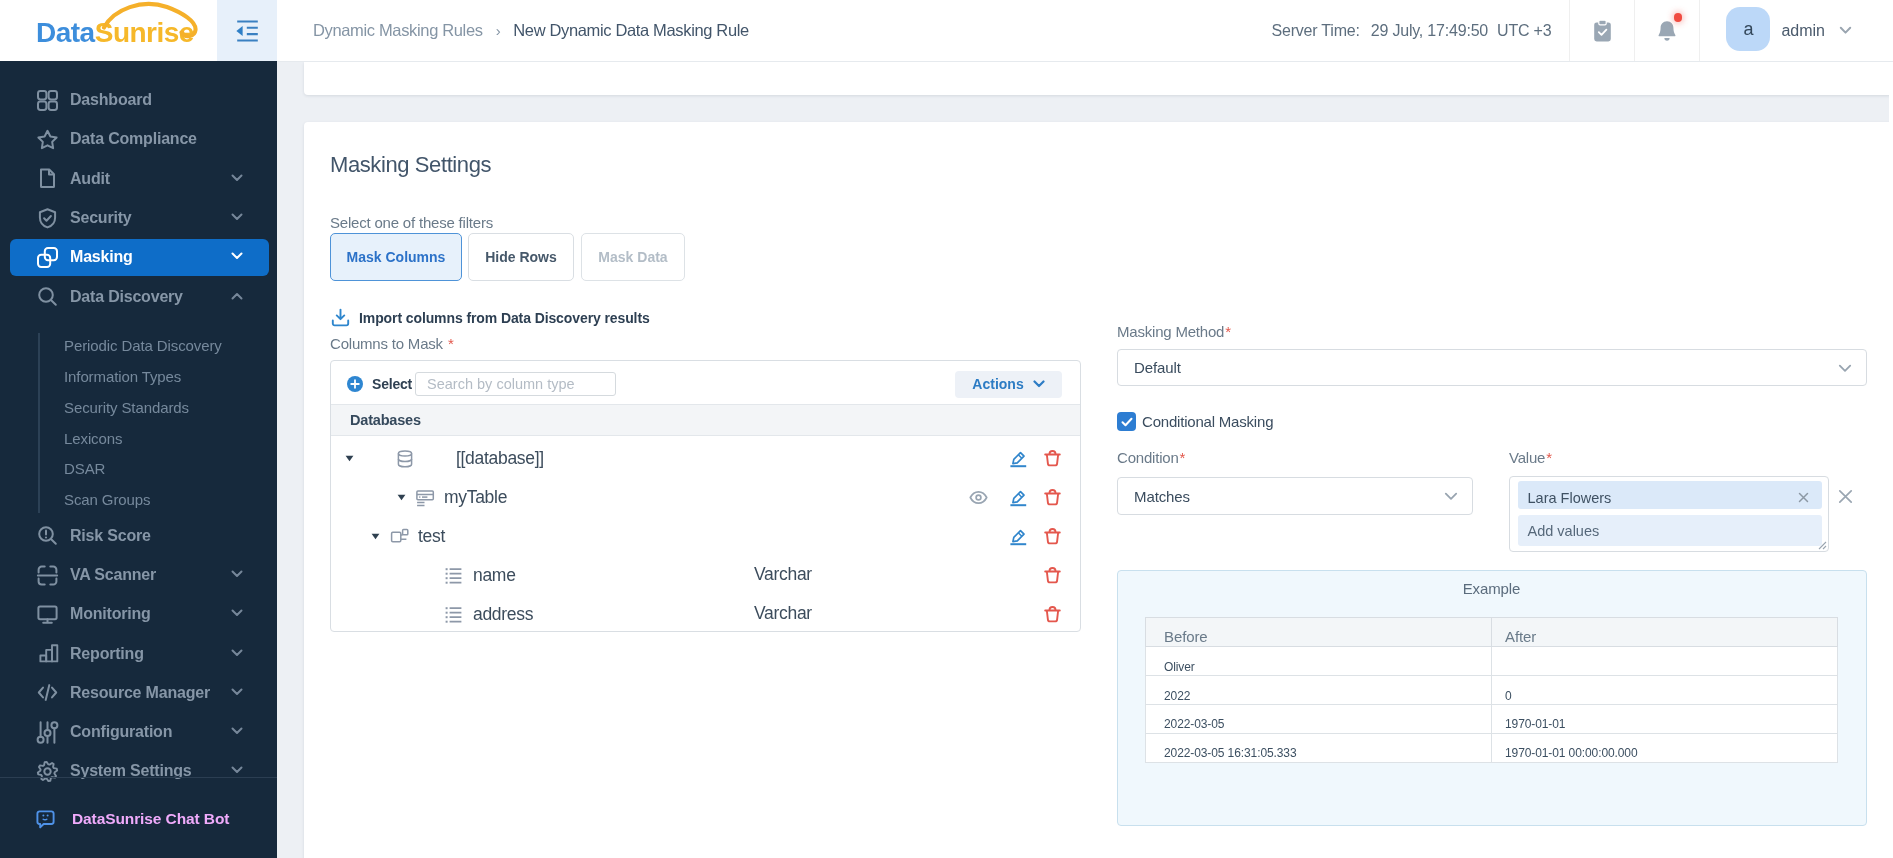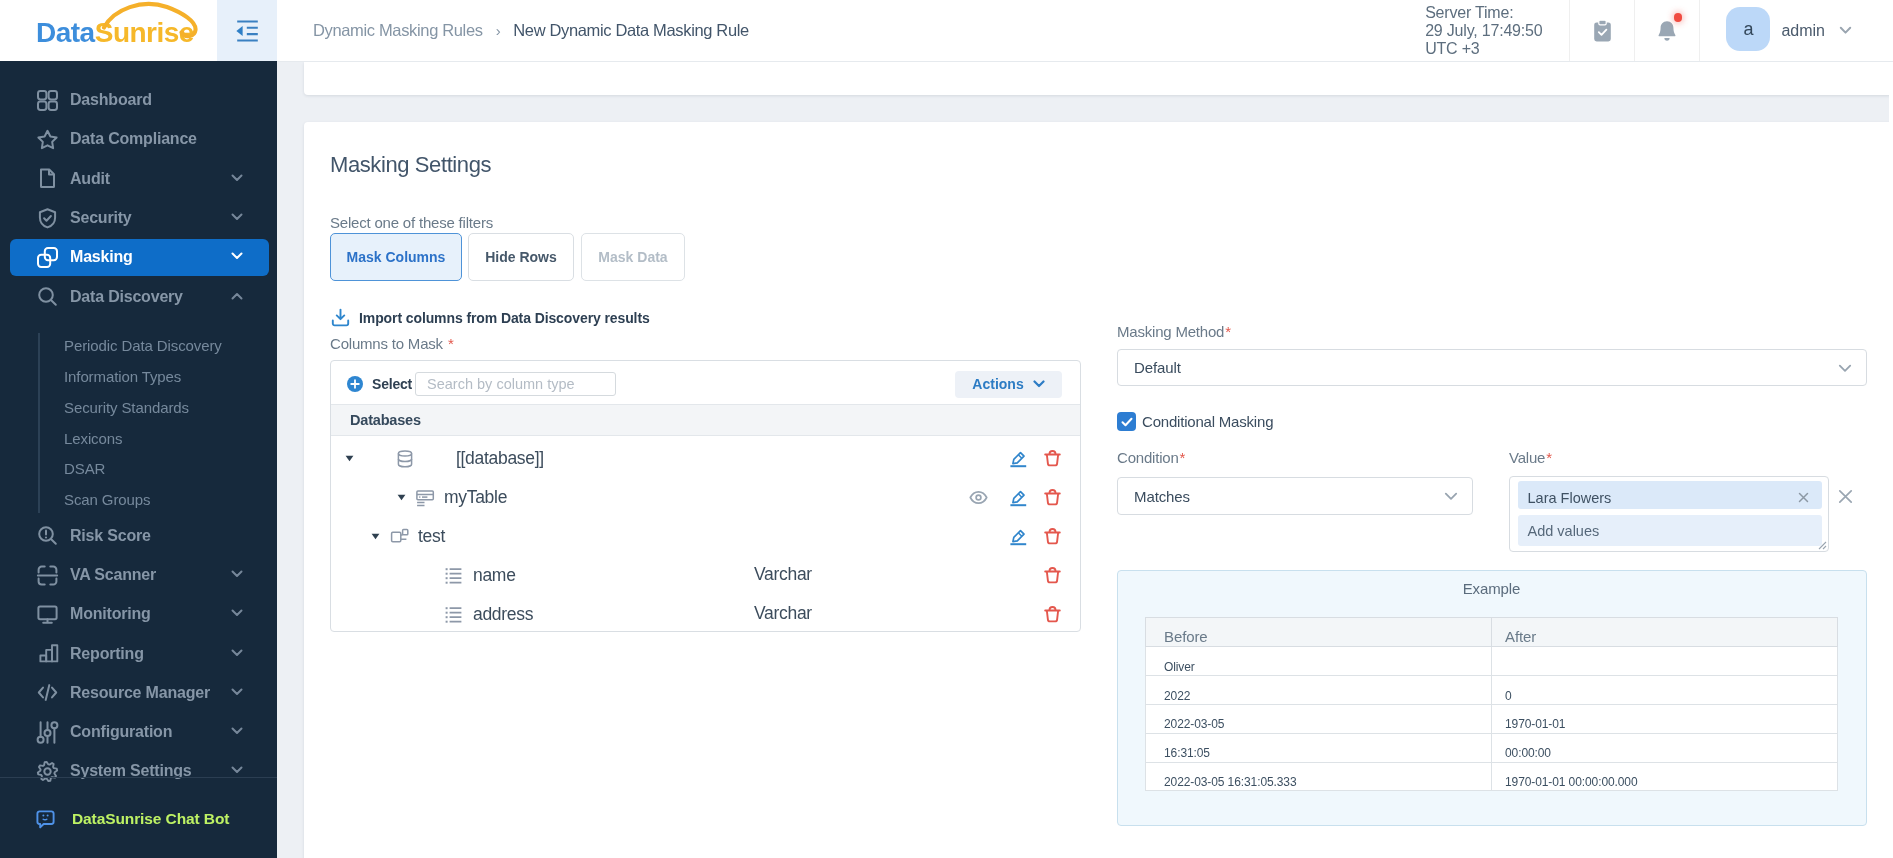--- a/index.html
+++ b/index.html
@@ -20,30 +20,30 @@
   .nav-item .nav-chev { position:absolute; right:34px; top:50%; margin-top:-5px; }
   .nav-item.selected { color:#fff; }
   .nav-item.selected::before { content:""; position:absolute; left:10px; right:8px; top:1px; bottom:1px; background:#0e6dc8; border-radius:6px; z-index:0; }
   .nav-item > * { position:relative; z-index:1; }
   .nav-top { padding-top:19.5px; }
   .sub-list { position:relative; padding:14px 0 1px 0; }
   .sub-list::before { content:""; position:absolute; left:38px; top:17px; bottom:3px; width:2px; background:#2c4156; }
   .sub-item { height:30.8px; display:flex; align-items:center; padding-left:64px; color:#76899c; font-size:15px; letter-spacing:-0.1px; cursor:pointer; }
   .nav-sep { position:absolute; left:0; top:777px; width:277px; height:1px; background:#2b3e52; z-index:3; }
   .chatbot { position:absolute; left:0; top:789px; width:277px; height:60px; display:flex; align-items:center; padding-left:34px; cursor:pointer; z-index:4; }
-  .chatbot .cb-label { color:#bef264; font-size:15.5px; font-weight:bold; margin-left:15px; letter-spacing:-0.1px; }
+  .chatbot .cb-label { color:#f0abfc; font-size:15.5px; font-weight:bold; margin-left:15px; letter-spacing:-0.1px; }
   
   .main { position:absolute; left:277px; top:0; right:0; height:858px; }
   .hdr { position:absolute; left:0; top:0; right:0; height:62px; background:#fff; border-bottom:1px solid #e6eaee; z-index:2; }
   .crumbs { position:absolute; left:36px; top:0; height:61px; display:flex; align-items:center; font-size:16.5px; letter-spacing:-0.35px; }
   .crumb-a { color:#8595a5; cursor:pointer; }
   .crumb-sep { color:#8595a5; margin:0 13px; font-size:15px; }
   .crumb-b { color:#42556a; }
   .hdr-right { position:absolute; right:0; top:0; height:61px; display:flex; align-items:center; }
-  .stime { display:flex; align-items:baseline; font-size:16px; color:#5d6e7e; letter-spacing:-0.2px;flex-direction:column; }
+  .stime { display:flex; align-items:baseline; font-size:16px; color:#5d6e7e; letter-spacing:-0.2px; }
   .stime .lab { margin-right:11px; }
   .stime .val { margin-right:9px; }
   .hdr-div { width:1px; height:61px; background:#efefef; }
   .hdr-icbox { width:64px; height:61px; display:flex; align-items:center; justify-content:center; cursor:pointer; }
   .stime-pad { width:18px; }
   .userbox { display:flex; align-items:center; padding-left:26px; }
   .avatar { width:44px; height:44px; border-radius:14px; background:#bcd8f8; color:#33475a; font-size:18px; display:flex; align-items:center; justify-content:center; margin-top:-3px; }
   .uname { color:#4a5a6c; font-size:16px; margin-left:11px; }
   .uchev { margin-left:14px; margin-right:41px; }
   
@@ -643,24 +643,20 @@
                   </tr>
                 <tr data-name="example-row">
                     <td data-name="example-cell">2022</td>
                     <td data-name="example-cell">0</td>
                   </tr>
                 <tr data-name="example-row">
                     <td data-name="example-cell">2022-03-05</td>
                     <td data-name="example-cell">1970-01-01</td>
                   </tr>
                 <tr data-name="example-row">
-                    <td data-name="example-cell">16:31:05</td>
-                    <td data-name="example-cell">00:00:00</td>
-                  </tr>
-                <tr data-name="example-row">
                     <td data-name="example-cell">2022-03-05 16:31:05.333</td>
                     <td data-name="example-cell">1970-01-01 00:00:00.000</td>
                   </tr>
               </tbody>
             </table>
           </div>
         </div>
       </div>
     </div>
   </div>

